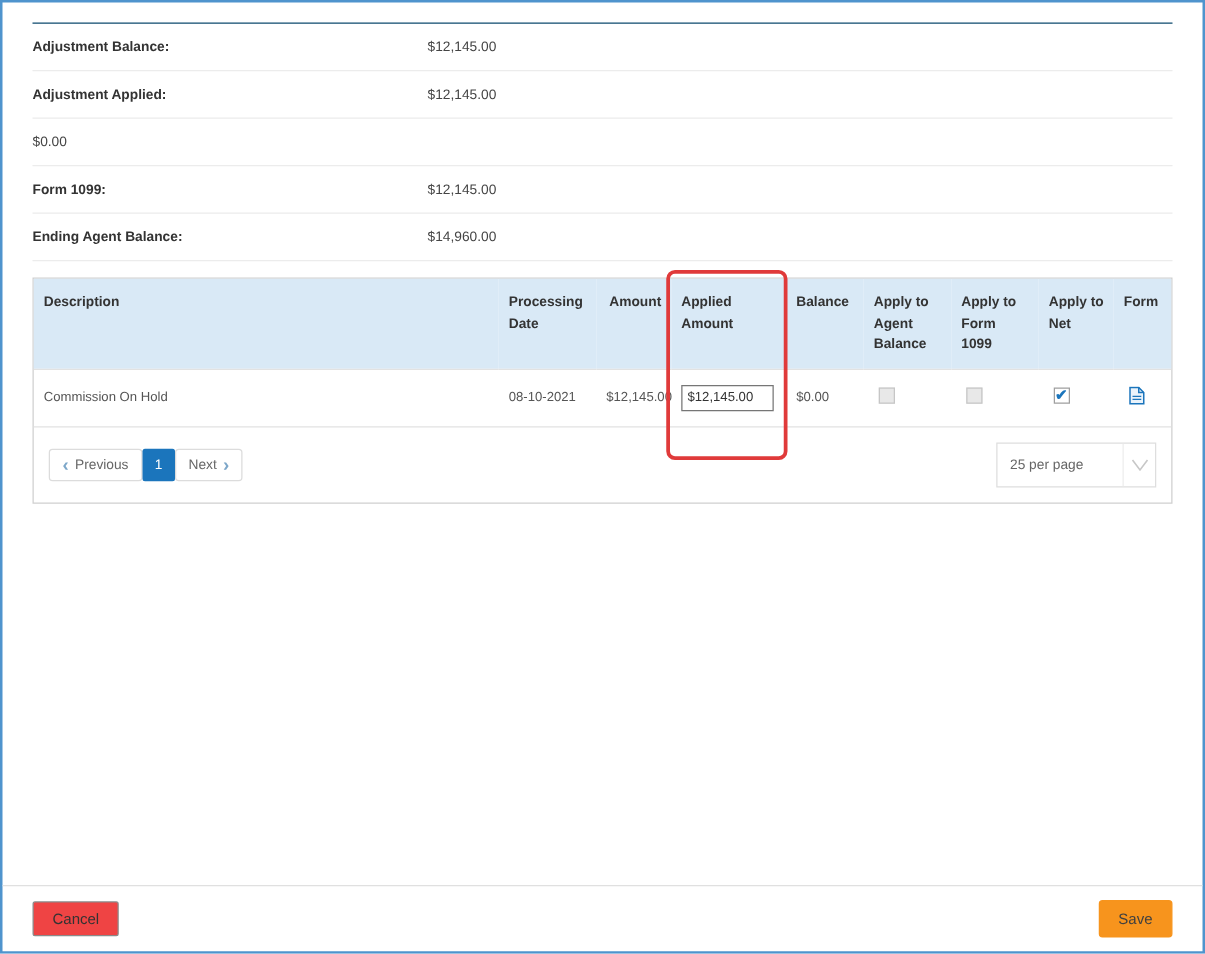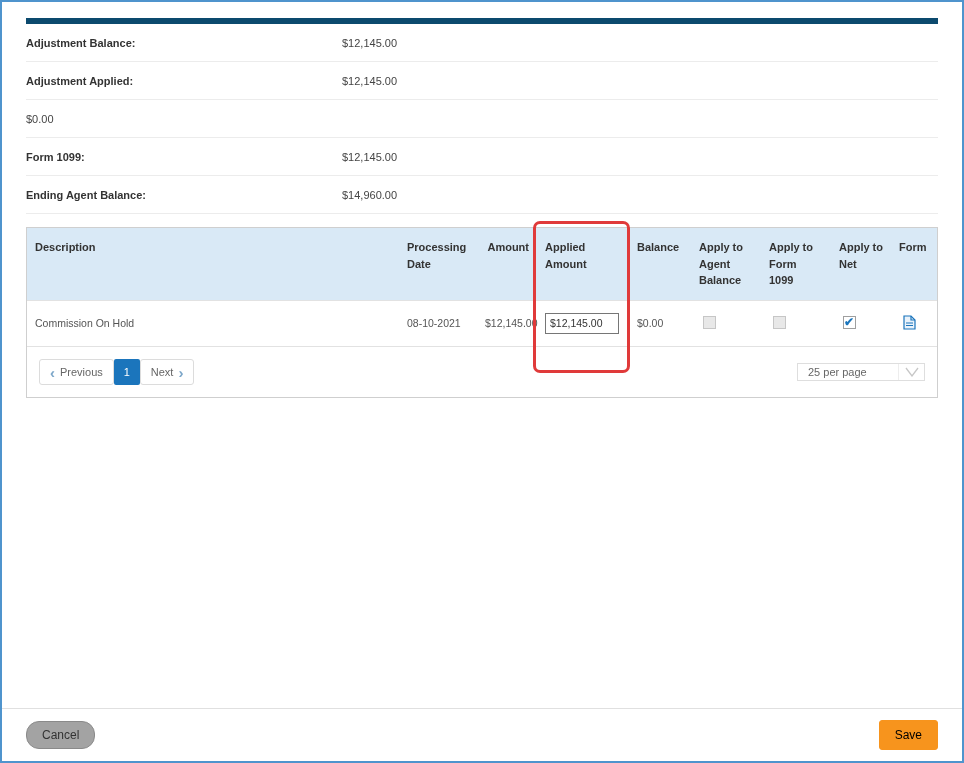--- a/index.html
+++ b/index.html
@@ -13,21 +13,21 @@
     display:flex; flex-direction:column;
     position:relative;
   }
 
   
   .hdr { padding:24px 24px 0 24px; display:flex; justify-content:space-between; align-items:center; }
   .title { color:#1b75bc; font-size:18px; font-weight:400; }
   .close-link { color:#1b75bc; font-size:11px; text-decoration:none; cursor:pointer; }
 
   
-  .summary { margin:16px 24px 0 24px; border-top:6px solid #0c4a6e; }
+  .summary { margin:16px 24px 0 24px; border-top:1px solid #0c4a6e; }
   .sum-row { display:flex; align-items:center; padding:13px 0 12px 0; border-bottom:1px solid #ececec; }
   .sum-label { width:316px; font-size:11px; font-weight:bold; color:#333; }
   .sum-value { font-size:11px; color:#444; }
 
   
   .hist-heading { margin:26px 24px 0 24px; color:#1b75bc; font-size:13px; font-weight:bold; }
 
   .table-wrap { margin:13px 24px 0 24px; border:1px solid #cfcfcf; position:relative; }
   table { width:100%; border-collapse:collapse; table-layout:fixed; }
   thead tr { background:#d9e9f6;margin-top:12px; }
@@ -49,37 +49,37 @@
 
   
   .pg-row { display:flex; justify-content:space-between; align-items:center; padding:12px; border-top:1px solid #e2e2e2; }
   .pager { display:flex; align-items:center; }
   .pg-btn { border:1px solid #dcdcdc; border-radius:3px; height:26px; padding:0 10px; display:flex; align-items:center; gap:5px;
             font-size:11px; color:#666; background:#fff; cursor:pointer; }
   .pg-chev { color:#7da7c9; font-size:15px; line-height:1; font-weight:bold; }
   .pg-current { width:26px; height:26px; background:#1b75bc; color:#fff; display:flex; align-items:center; justify-content:center;
                 font-size:11px; border-radius:2px; cursor:pointer; }
 
-  .page-size { width:128px; height:18px; border:1px solid #dedede; display:flex; align-items:center; justify-content:space-between;
+  .page-size { width:128px; height:36px; border:1px solid #dedede; display:flex; align-items:center; justify-content:space-between;
                font-size:11px; color:#666; background:#fff; cursor:pointer; }
   .page-size .txt { padding-left:10px; }
   .page-size .chev-box { width:26px; height:100%; border-left:1px solid #ededed; display:flex; align-items:center; justify-content:center; }
 
   
   .annot {
     position:absolute; left:506px; top:-7px; width:97px; height:152px;
     border:3px solid #e03a3a; border-radius:7px; pointer-events:none; z-index:5;
   }
 
   
   .spacer { flex:1; }
   .footer { border-top:1px solid #e0e0e0; padding:11px 24px; display:flex; justify-content:space-between; align-items:center; }
-  .btn-cancel { border:1px solid #8a8a8a; background:#a3a3a3; color:#333; font-size:12px; padding:6px 15px; border-radius:13px;
+  .btn-cancel { border:1px solid #8a8a8a; background:#ef4444; color:#333; font-size:12px; padding:6px 15px; border-radius:2px;
                 cursor:pointer; font-family:"Liberation Sans", sans-serif; }
-  .btn-save { background:#f7941d; border:1px solid #f7941d; color:#000000; font-size:12px; padding:7px 15px; border-radius:3px;
+  .btn-save { background:#f7941d; border:1px solid #f7941d; color:#404040; font-size:12px; padding:7px 15px; border-radius:3px;
               cursor:pointer; font-family:"Liberation Sans", sans-serif; }
 </style>
 </head>
 <body>
 
 <div class="page">
 
 
   <div class="summary">
     <div class="sum-row">

